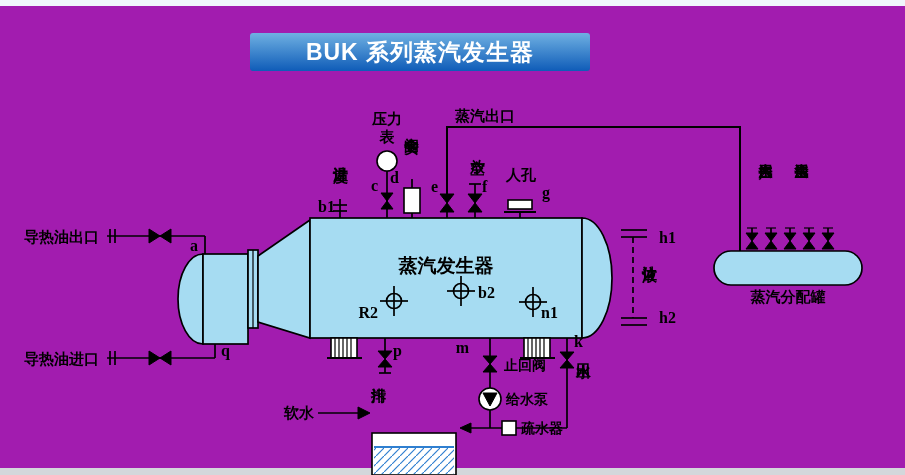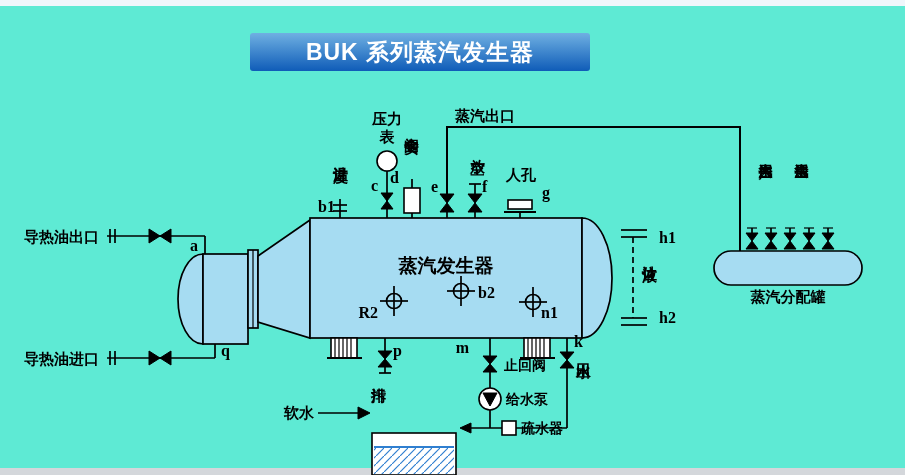--- a/index.html
+++ b/index.html
@@ -1,16 +1,16 @@
 <!DOCTYPE html>
 <html><head>
 <meta charset="utf-8">
 <style>
   html,body { margin:0; padding:0; background:#ffffff; }
-  .page { position:relative; width:905px; height:475px; background:#5eead4; overflow:hidden;
+  .page { position:relative; width:905px; height:475px; background:#a21caf; overflow:hidden;
           font-family:"Liberation Sans", sans-serif; }
   svg text { fill:#000; }
   .cn     { font-family:"Liberation Sans", sans-serif; font-weight:bold; font-size:15px; }
   .cn-sm  { font-family:"Liberation Sans", sans-serif; font-weight:bold; font-size:14px; }
   .cn-lg  { font-family:"Liberation Sans", sans-serif; font-weight:bold; font-size:19px; }
   .letter { font-family:"Liberation Serif", serif; font-weight:bold; font-size:16px; }
   .title-text { font-family:"Liberation Sans", sans-serif; font-weight:bold; font-size:23px; fill:#ffffff; letter-spacing:1px; }
   .vtext  { writing-mode:vertical-rl; text-orientation:upright; }
   .ln  { stroke:#000; stroke-width:1.7; fill:none; }
   .ln2 { stroke:#000; stroke-width:2; fill:none; }

